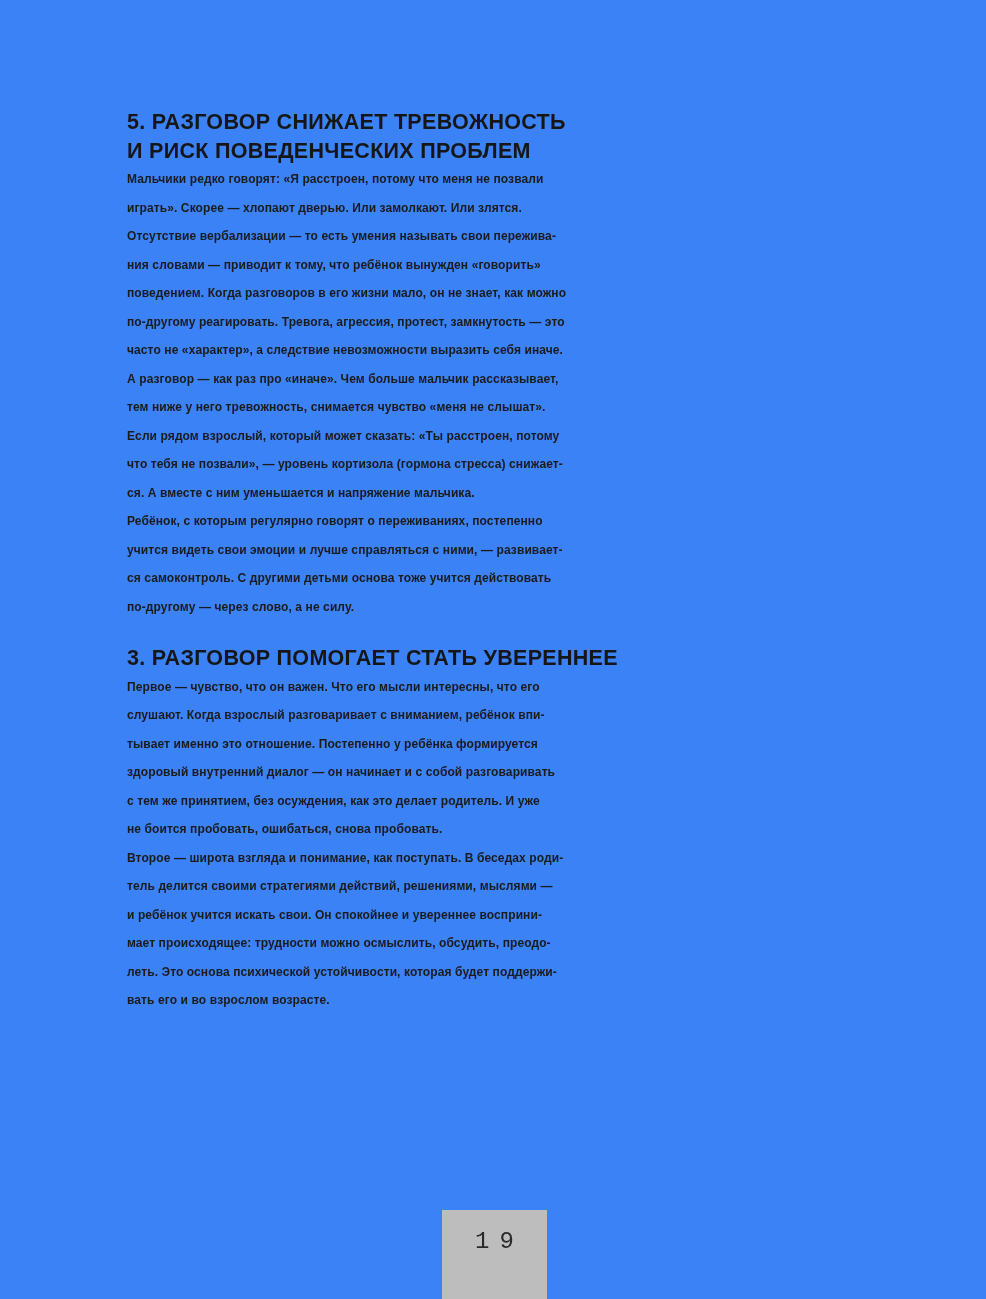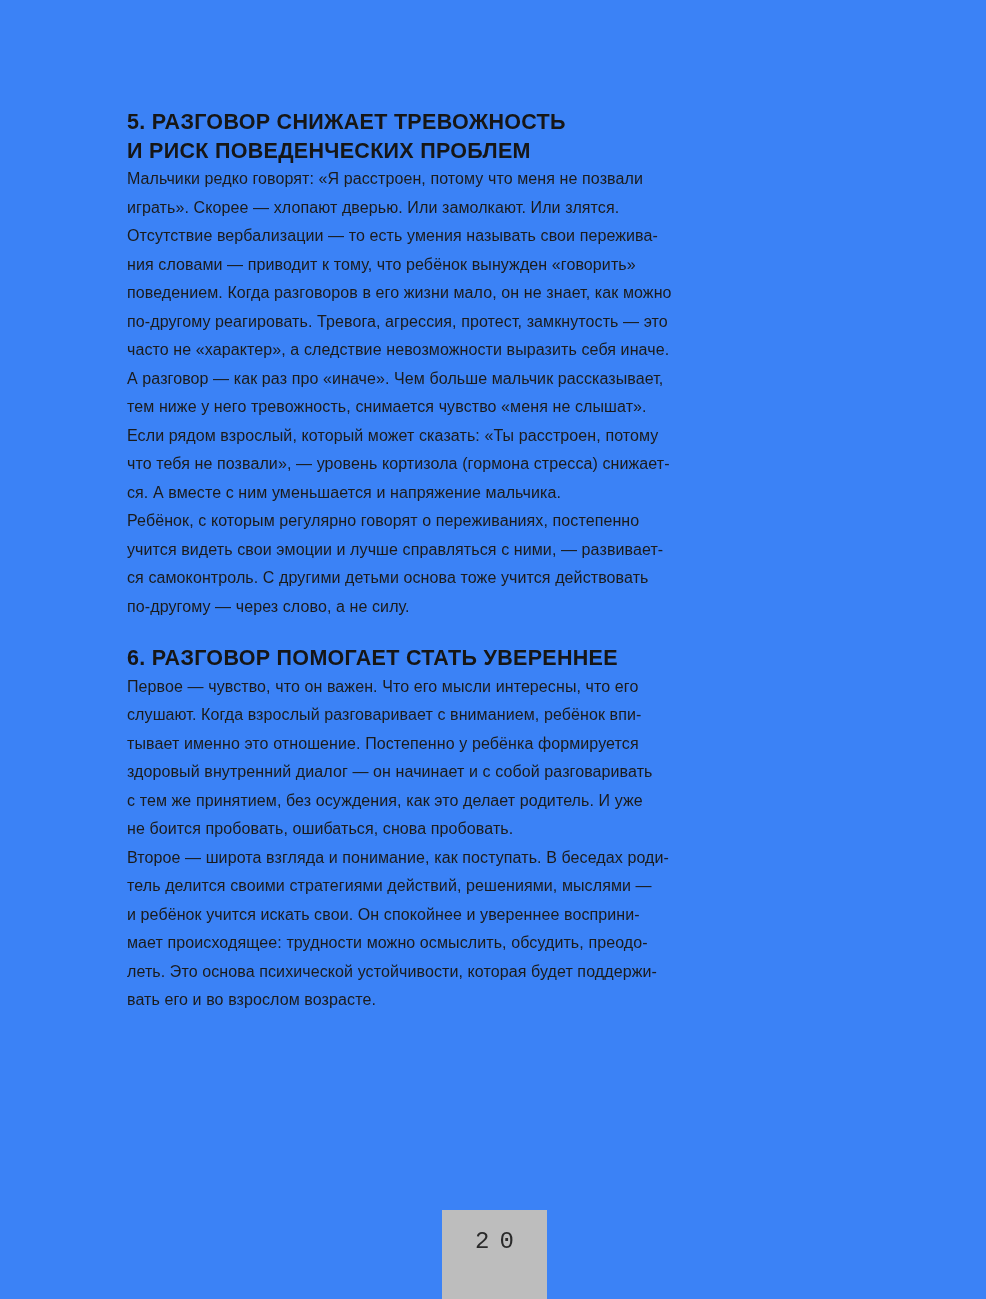--- a/index.html
+++ b/index.html
@@ -21,22 +21,22 @@
   }
   .section-heading {
     font-size: 21.5px;
     font-weight: bold;
     line-height: 28.5px;
     letter-spacing: 0.3px;
     white-space: pre-line;
     color: #161616;
   }
   .body-paragraph {
-    font-size: 16px;
-    font-weight: 400;
+    font-size: 12px;
+    font-weight: 700;
     line-height: 28.5px;
     letter-spacing: 0.1px;
     white-space: pre-line;
     color: #1b1b1b;
   }
   .body-paragraph + .body-paragraph { }
   .section + .section { margin-top: 23px; }
   .footer-box {
     position: absolute;
     left: 442px;
@@ -80,34 +80,34 @@
 Если рядом взрослый, который может сказать: «Ты расстроен, потому
 что тебя не позвали», — уровень кортизола (гормона стресса) снижает-
 ся. А вместе с ним уменьшается и напряжение мальчика.</p>
       <p class="body-paragraph">Ребёнок, с которым регулярно говорят о переживаниях, постепенно
 учится видеть свои эмоции и лучше справляться с ними, — развивает-
 ся самоконтроль. С другими детьми основа тоже учится действовать
 по-другому — через слово, а не силу.</p>
     </div>
 
     <div class="section">
-      <h2 class="section-heading">6. РАЗГОВОР ПОМОГАЕТ СТАТЬ УВЕРЕННЕЕ</h2>
+      <h2 class="section-heading">3. РАЗГОВОР ПОМОГАЕТ СТАТЬ УВЕРЕННЕЕ</h2>
       <p class="body-paragraph">Первое — чувство, что он важен. Что его мысли интересны, что его
 слушают. Когда взрослый разговаривает с вниманием, ребёнок впи-
 тывает именно это отношение. Постепенно у ребёнка формируется
 здоровый внутренний диалог — он начинает и с собой разговаривать
 с тем же принятием, без осуждения, как это делает родитель. И уже
 не боится пробовать, ошибаться, снова пробовать.</p>
       <p class="body-paragraph">Второе — широта взгляда и понимание, как поступать. В беседах роди-
 тель делится своими стратегиями действий, решениями, мыслями —
 и ребёнок учится искать свои. Он спокойнее и увереннее восприни-
 мает происходящее: трудности можно осмыслить, обсудить, преодо-
 леть. Это основа психической устойчивости, которая будет поддержи-
 вать его и во взрослом возрасте.</p>
     </div>
 
   </div>
 
   <div class="footer-box">
-    <span class="page-number">20</span>
+    <span class="page-number">19</span>
   </div>
 
 </div>
 
 </body></html>

